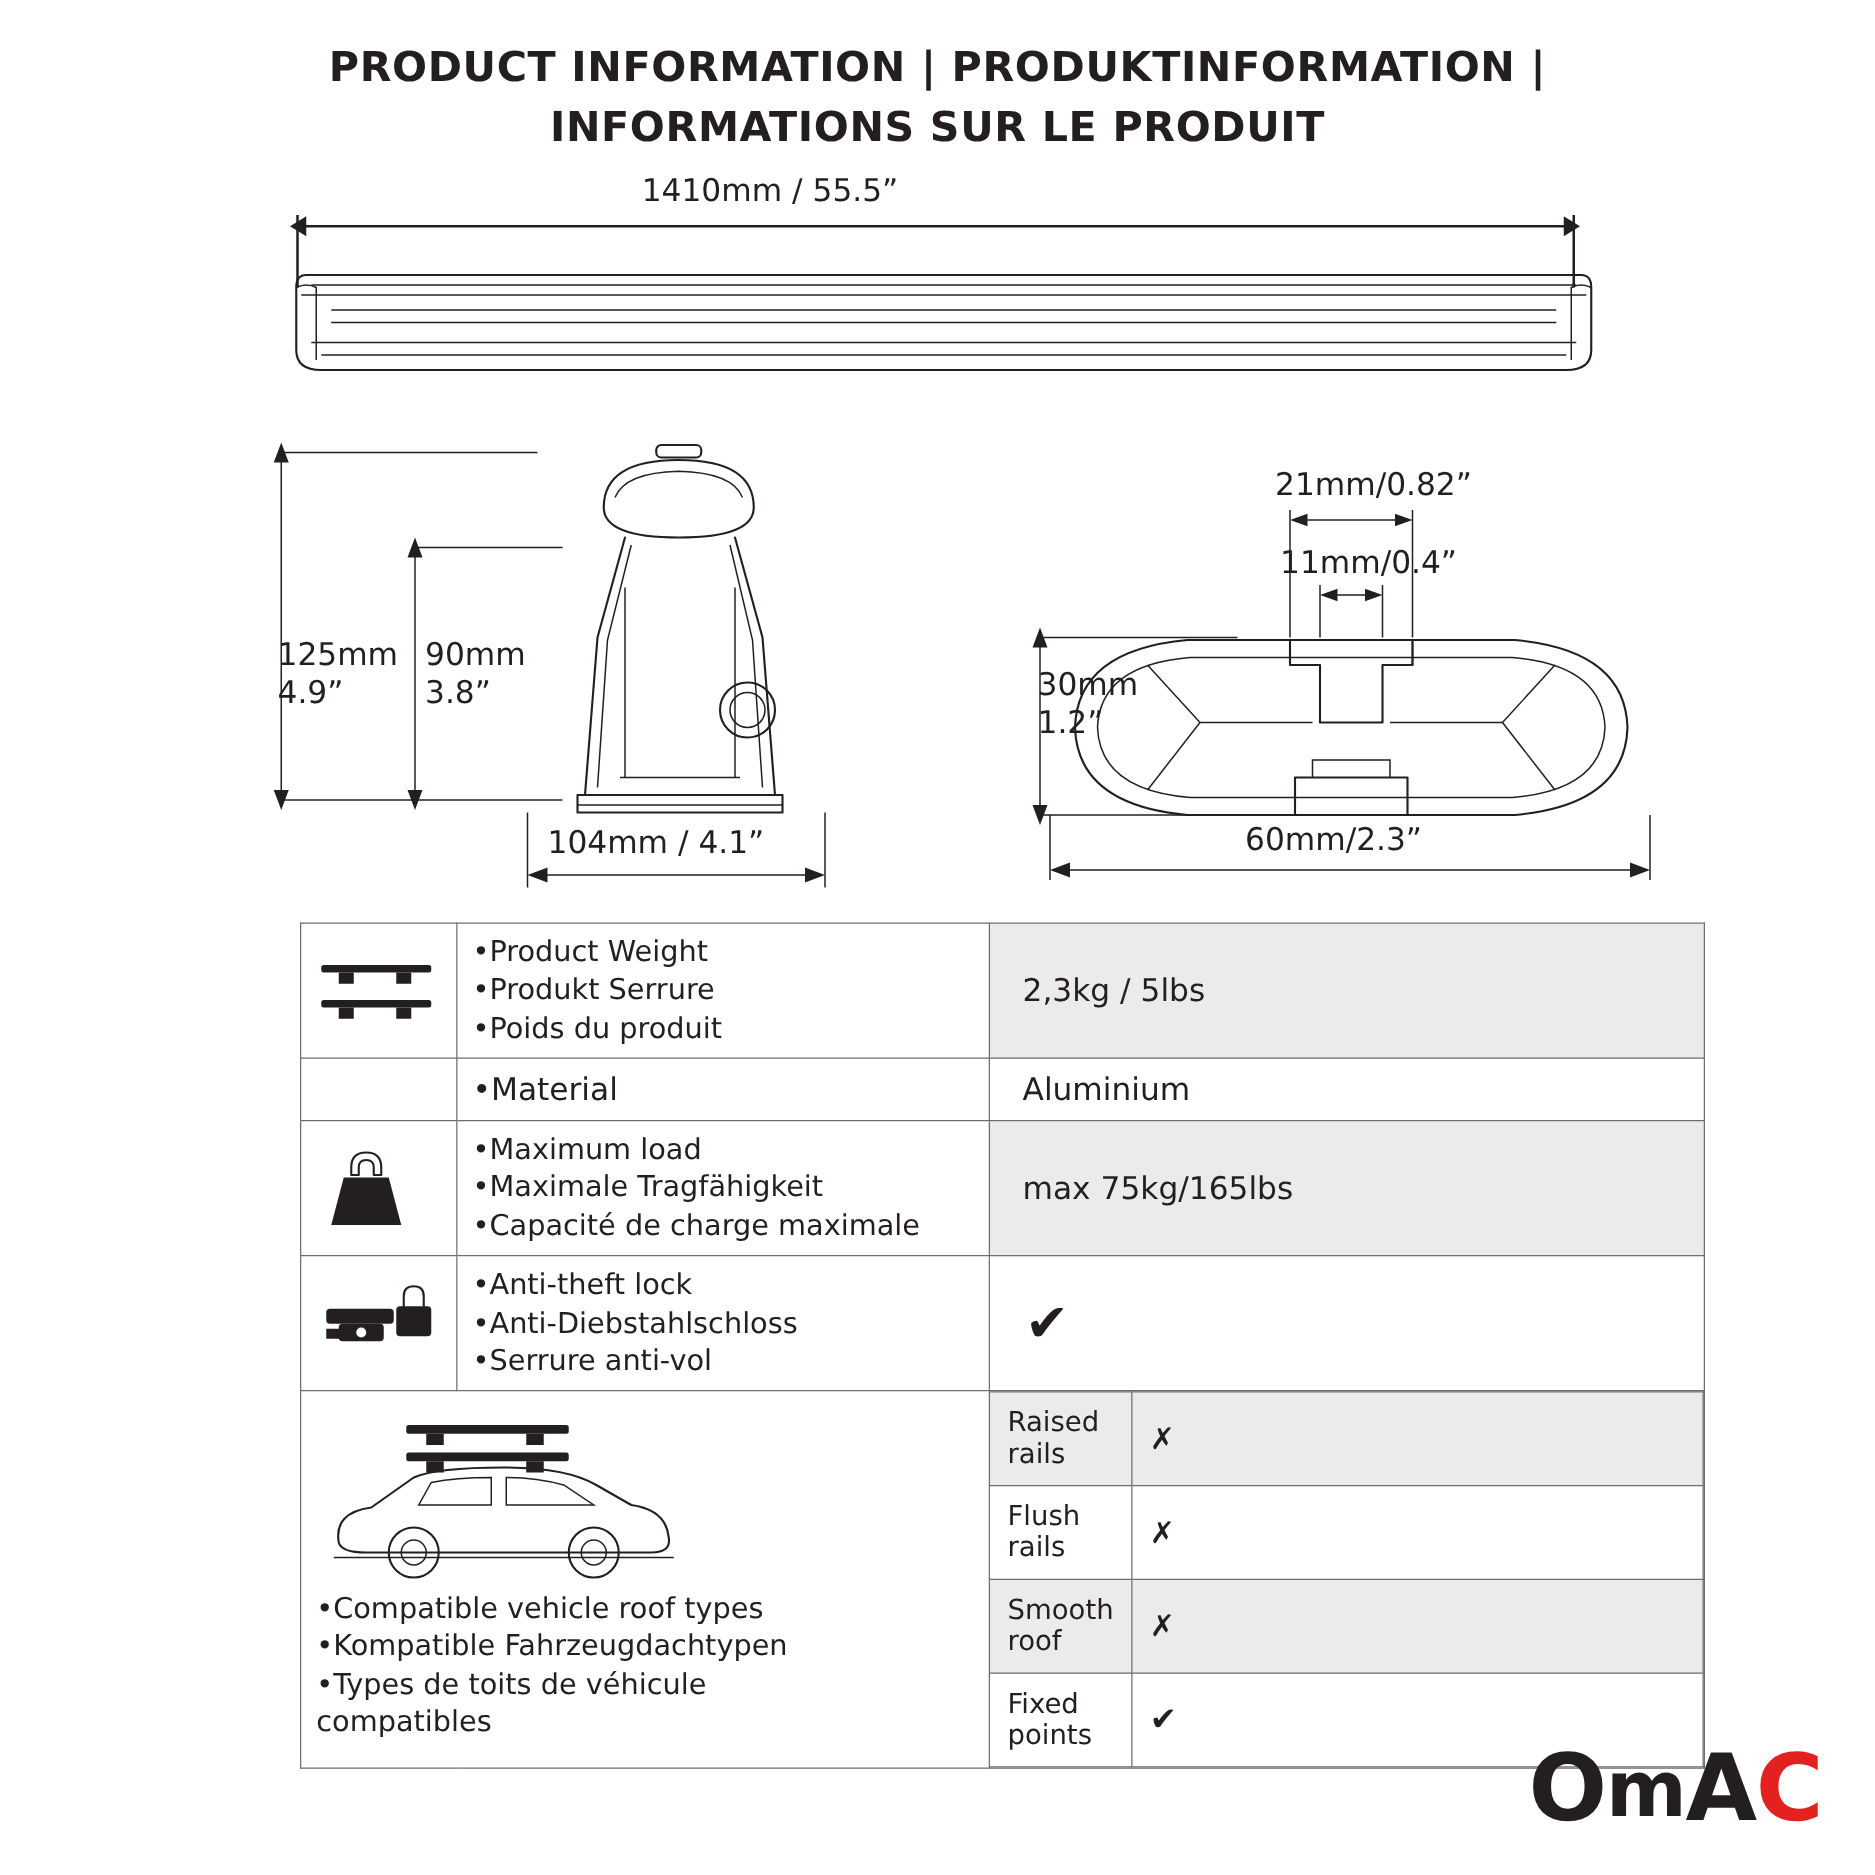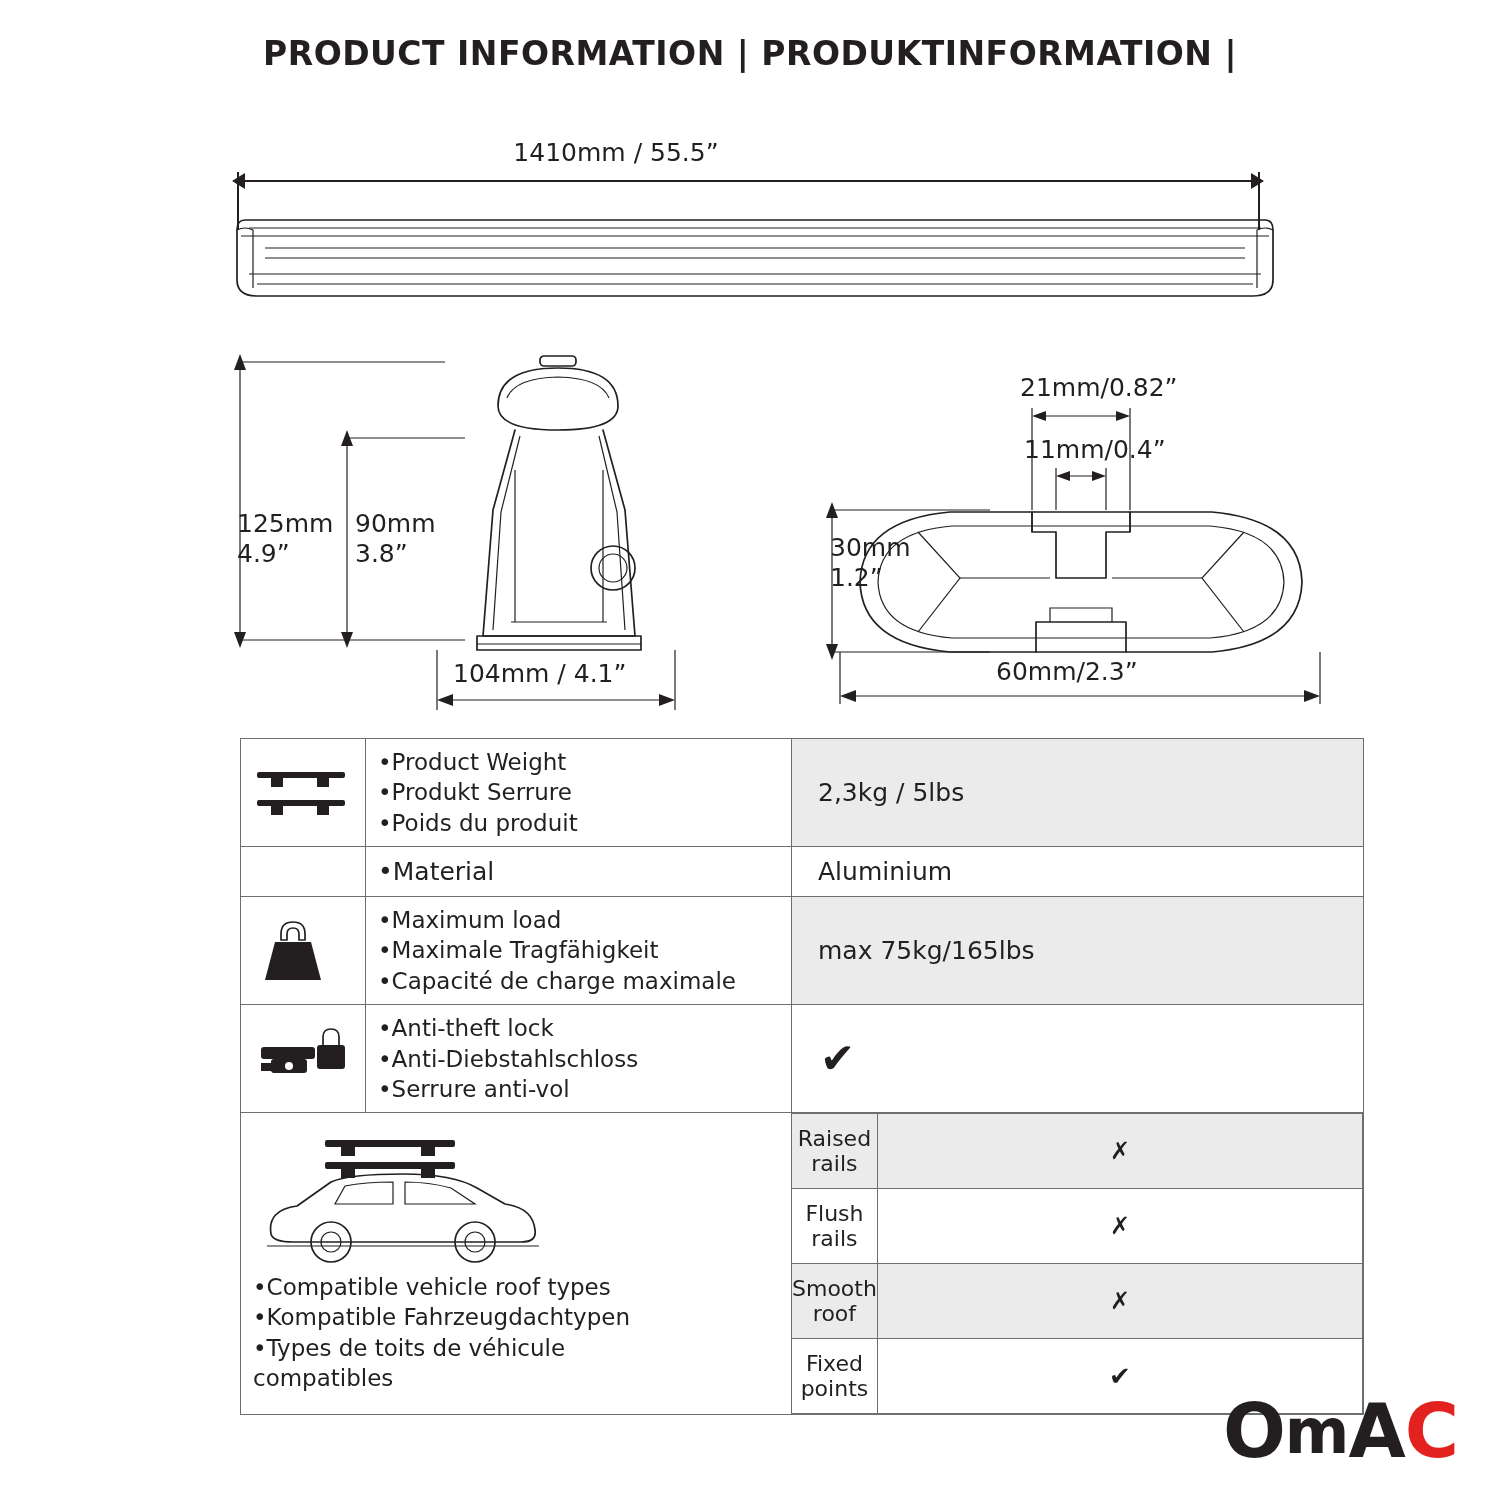--- a/index.html
+++ b/index.html
@@ -62,21 +62,21 @@
     width: 1.6px;
     background: #231f20;
   }
 
   
   svg { display: block; }
   .fig {
     position: absolute;
   }
   .fig-barside { top: 196px; left: 205px; }
-  .fig-foot    { top: 350px; left: 215px; }
+  .fig-foot    { top: 350px; left: 200px; }
   .fig-profile { top: 360px; left: 800px; }
 
   .stroke { fill: none; stroke: #231f20; stroke-width: 1.7; stroke-linejoin: round; stroke-linecap: round; }
   .stroke-thin { fill: none; stroke: #231f20; stroke-width: 1.2; }
   .fill-dark { fill: #231f20; }
   .dimtext { font-family: "DejaVu Sans", "Liberation Sans", sans-serif; font-size: 25px; fill: #231f20; }
 
   
   .spec-table {
     position: absolute;
@@ -100,23 +100,22 @@
   .shade { background: #ebebec; }
   .checkmark {
     font-size: 42px;
     font-weight: bold;
     line-height: 1;
     padding-left: 16px;
   }
   .inner-table { width: 100%; border-collapse: collapse; }
   .inner-table td {
     border: 1.3px solid #6d6e71;
-    padding: 12px 0;
+    padding: 12px 14px;
     font-size: 22px;
-    text-align: center;
   }
   .inner-table td.lab { width: 208px; }
   .inner-table td.mark { width: 100%; font-size: 23px; }
   .xmark { font-weight: bold; font-size: 24px; }
   .tickmark { font-weight: bold; font-size: 26px; }
   .nb { border-left: none !important; }
 
   
   .logo {
     position: absolute;
@@ -131,20 +130,21 @@
   .logo .o { color: #231f20; }
   .logo .m { color: #231f20; font-size: 62px; }
   .logo .a { color: #231f20; }
   .logo .c { color: #e3221f; }
 </style>
 </head>
 <body>
 
 <div class="title-block">
   <div class="title-line">PRODUCT INFORMATION | PRODUKTINFORMATION |</div>
+  <div class="title-line">INFORMATIONS SUR LE PRODUIT</div>
 </div>
 
 <div class="top-dim-label">1410mm / 55.5”</div>
 <div class="arrow-row">
   <div class="arrow-head left"></div>
   <div class="arrow-line"></div>
   <div class="arrow-head right"></div>
 </div>
 
 <div class="tick-v" style="top:172px; left:237px; height:58px;"></div>

